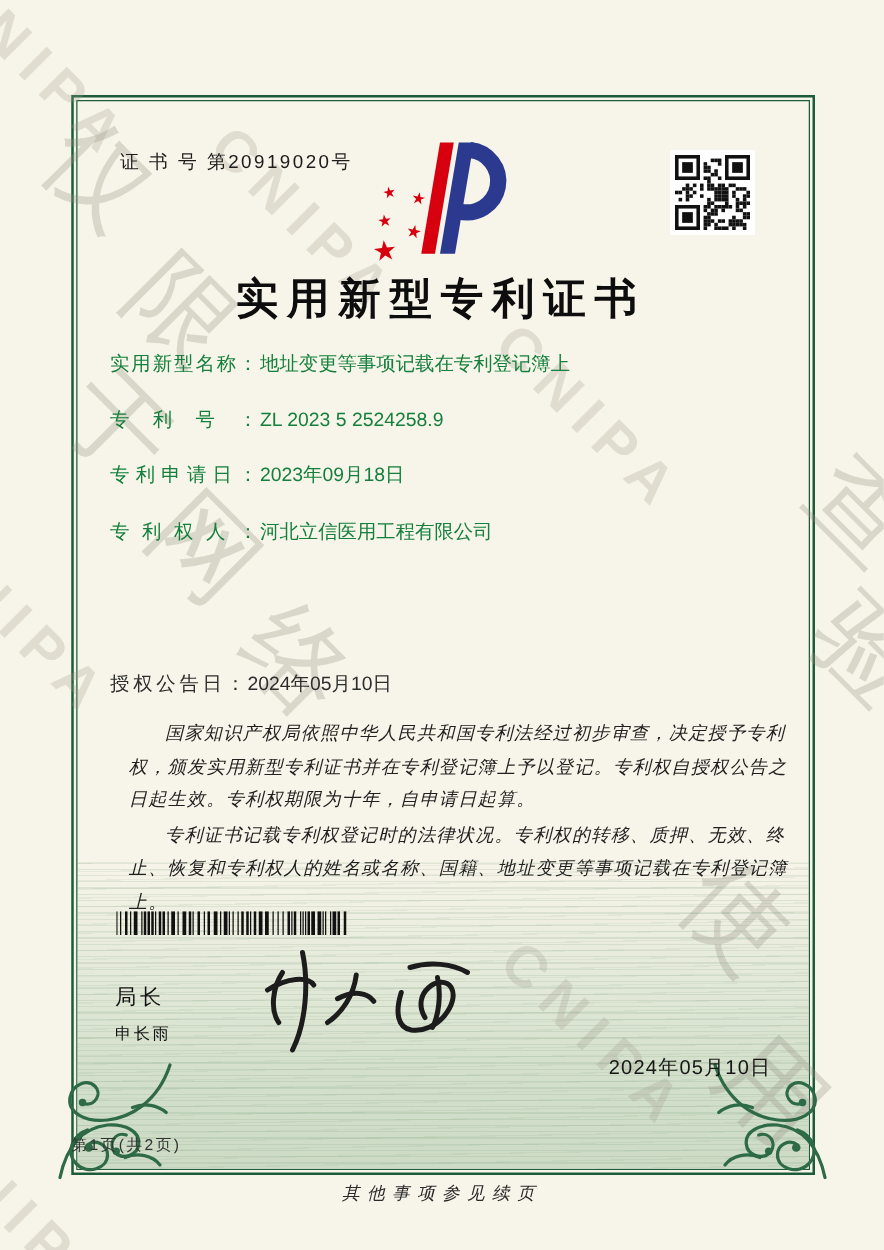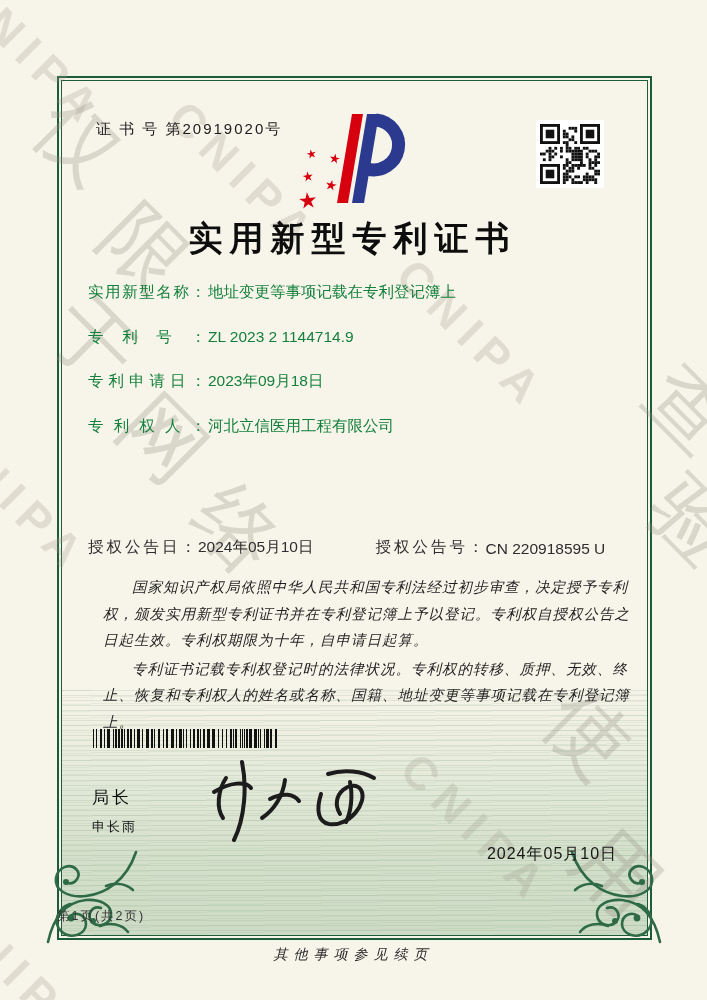--- a/index.html
+++ b/index.html
@@ -309,40 +309,36 @@
 
   <div class="title">实用新型专利证书</div>
 
   <div class="fields">
     <div class="field-row">
       <span class="field-label">实用新型名称：</span>
       <span class="field-value">地址变更等事项记载在专利登记簿上</span>
     </div>
     <div class="field-row">
       <span class="field-label">专利号：</span>
-      <span class="field-value">ZL 2023 2 1144714.9</span>
+      <span class="field-value">ZL 2023 5 2524258.9</span>
     </div>
     <div class="field-row">
       <span class="field-label">专利申请日：</span>
       <span class="field-value">2023年09月18日</span>
     </div>
     <div class="field-row">
       <span class="field-label">专利权人：</span>
       <span class="field-value">河北立信医用工程有限公司</span>
     </div>
   </div>
 
   <div class="grant-row">
     <div class="grant-pair">
       <span class="field-label">授权公告日：</span>
       <span class="field-value">2024年05月10日</span>
-    </div>
-    <div class="grant-pair second">
-      <span class="field-label">授权公告号：</span>
-      <span class="field-value">CN 220918595 U</span>
     </div>
   </div>
 
   <div class="legal">
     <p>国家知识产权局依照中华人民共和国专利法经过初步审查，决定授予专利权，颁发实用新型专利证书并在专利登记簿上予以登记。专利权自授权公告之日起生效。专利权期限为十年，自申请日起算。</p>
     <p>专利证书记载专利权登记时的法律状况。专利权的转移、质押、无效、终止、恢复和专利权人的姓名或名称、国籍、地址变更等事项记载在专利登记簿上。</p>
   </div>
 
   <svg class="barcode" id="barcode-svg" width="187" height="19" viewBox="0 0 187 19">
       <rect x="0" y="0" width="1" height="19" fill="#111"></rect>

